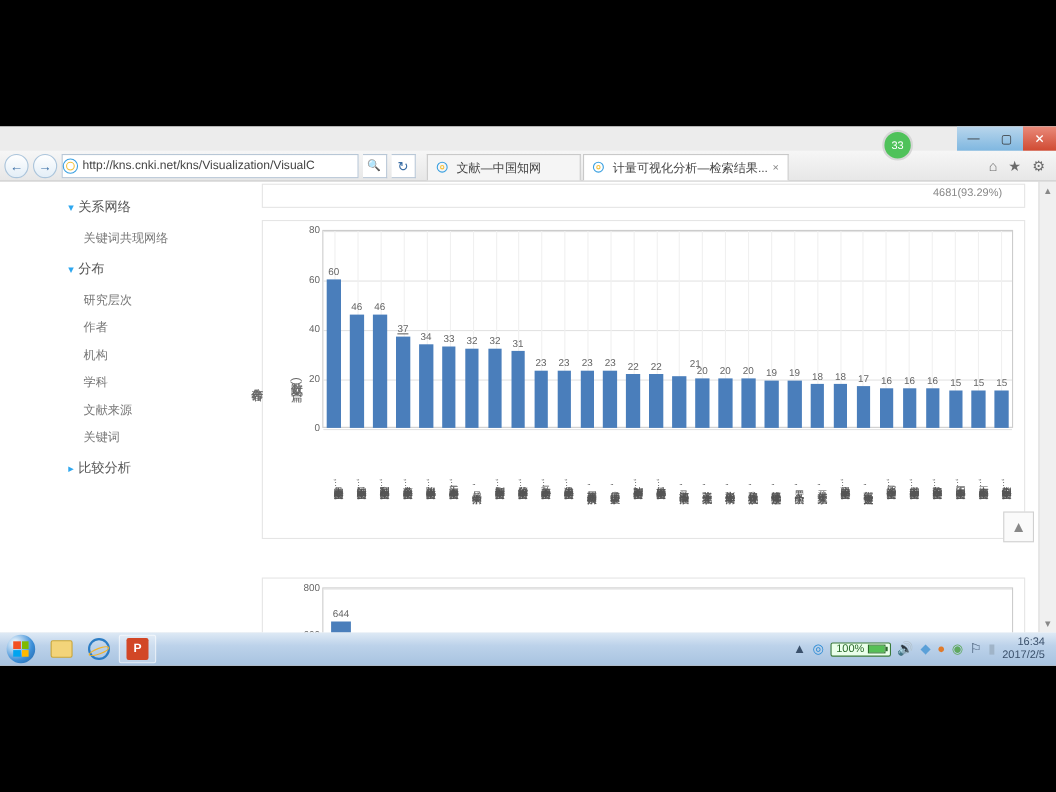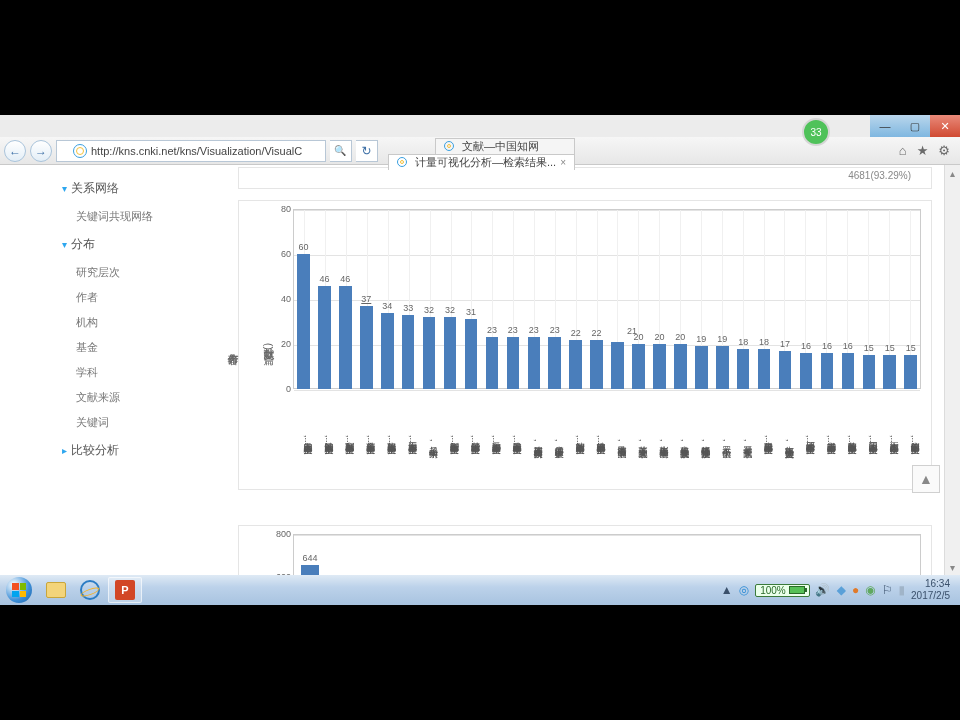--- a/index.html
+++ b/index.html
@@ -17,25 +17,25 @@
   .win-chrome { position:absolute; top:0; right:0; height:22px; display:flex; z-index:20;}
   .win-btn { width:30px; height:22px; display:flex; align-items:center; justify-content:center; font-size:11px; color:#fff; }
   .win-min { background:linear-gradient(#b9d6ec,#7fb7e0); color:#333;}
   .win-max { background:linear-gradient(#b9d6ec,#7fb7e0); color:#333;}
   .win-close { background:linear-gradient(#e98a7a,#d04a32); }
   .green-badge { position:absolute; top:3px; right:130px; width:28px; height:28px; border-radius:50%; background:#4fc25a; color:#fff; display:flex; align-items:center; justify-content:center; font-size:10px; border:2px solid #d6d6d6; z-index:20;}
 
   
   .ie-bar { position:absolute; top:22px; left:0; right:0; height:28px; background:linear-gradient(#f6f6f6,#e7e7e7); border-bottom:1px solid #c9c9c9; display:flex; align-items:center; padding:0 4px; gap:4px; z-index:10;}
   .nav-arrow { width:22px; height:22px; border-radius:50%; border:1px solid #aac4db; background:linear-gradient(#fff,#e3eef7); display:flex; align-items:center; justify-content:center; color:#3b6ea5; font-size:12px;}
-  .addr-field { flex:0 0 270px; height:22px; border:1px solid #b8c7d6; background:#fff; display:flex; align-items:center; padding:0 16px; font-size:11px;}
+  .addr-field { flex:0 0 270px; height:22px; border:1px solid #b8c7d6; background:#fff; display:flex; align-items:center; padding:0 0; font-size:11px;}
   .ie-logo { width:14px; height:14px; border-radius:50%; border:1px solid #3aa0e0; margin-right:4px; position:relative;}
   .ie-logo::after { content:""; position:absolute; inset:2px; border:1px solid #f5c23c; border-radius:50%;}
   .addr-refresh { width:22px; height:22px; border:1px solid #b8c7d6; border-left:none; background:#fff; display:flex; align-items:center; justify-content:center; color:#3b6ea5; font-size:12px;}
-  .tabs { display:flex; height:26px; align-items:flex-end; margin-left:6px;flex-direction:column;}
+  .tabs { display:flex; height:26px; align-items:flex-end; margin-left:6px;}
   .tab { height:24px; border:1px solid #c9c9c9; border-bottom:none; background:#f5f5f5; padding:0 8px; display:flex; align-items:center; gap:4px; font-size:11px; color:#444; margin-right:2px; min-width:140px;}
   .tab.active { background:#fff; }
   .tab .close-x { color:#888; font-size:10px;}
   .ie-right { margin-left:auto; display:flex; gap:10px; color:#6a6a6a; font-size:13px; padding-right:6px;}
 
   
   .viewport { position:absolute; top:50px; left:0; right:0; bottom:30px; background:#fff; overflow:hidden;}
   .v-scroll { position:absolute; top:0; right:0; bottom:0; width:16px; background:#f0f0f0; border-left:1px solid #dcdcdc;}
   .v-scroll .up, .v-scroll .down { height:16px; display:flex; align-items:center; justify-content:center; color:#888; font-size:10px;}
   .scroll-top-btn { position:absolute; right:20px; top:300px; width:28px; height:28px; border:1px solid #d0d0d0; background:#fafafa; display:flex; align-items:center; justify-content:center; color:#888; font-size:14px;}
@@ -150,21 +150,20 @@
             <span>关系网络</span>
           </div>
         <div class="side-sub">关键词共现网络</div>
         <div class="side-item">
             <span class="side-caret">▾</span>
             <span>分布</span>
           </div>
         <div class="side-sub">研究层次</div>
         <div class="side-sub">作者</div>
         <div class="side-sub">机构</div>
-        <div class="side-sub">基金</div>
         <div class="side-sub">学科</div>
         <div class="side-sub">文献来源</div>
         <div class="side-sub">关键词</div>
         <div class="side-item">
             <span class="side-caret">▸</span>
             <span>比较分析</span>
           </div>
       </div>
 
       <div class="panel top-stub">

